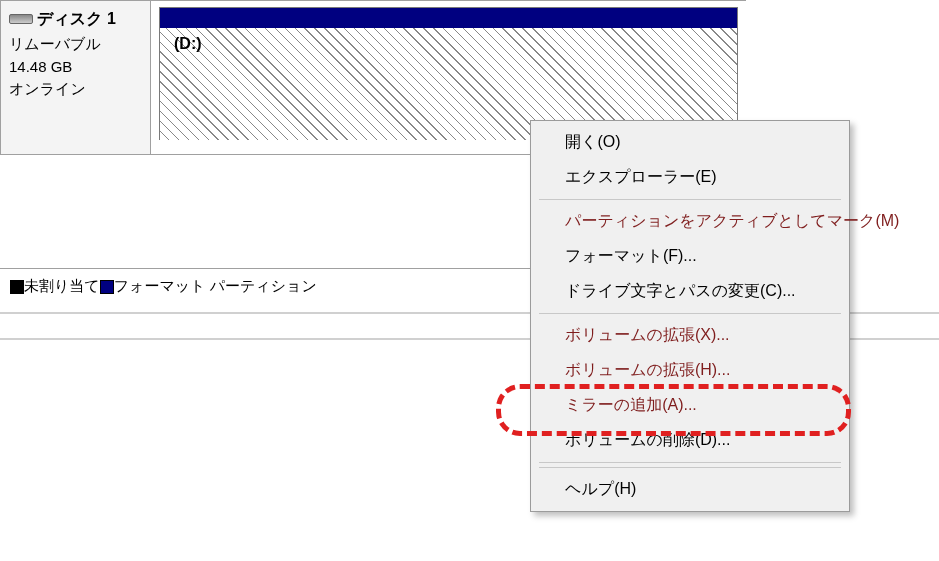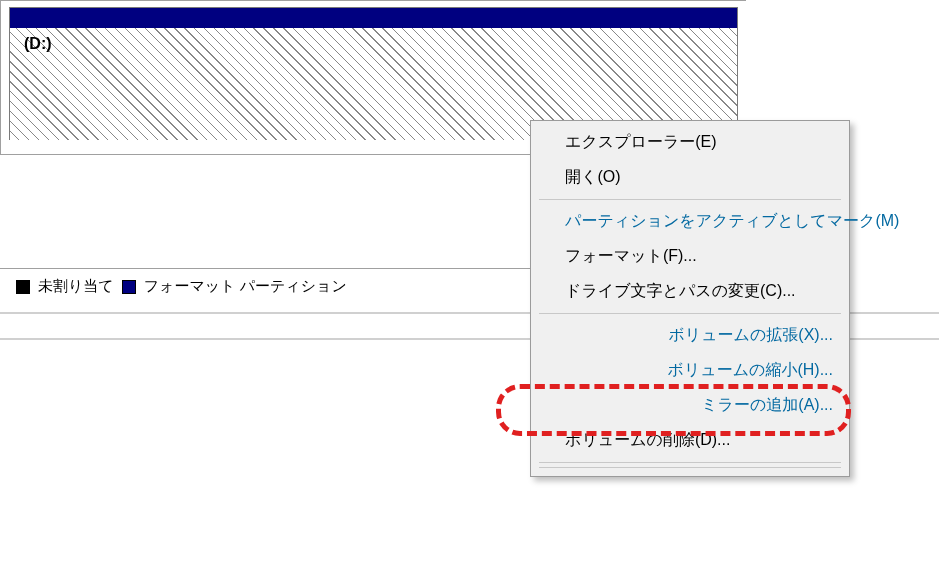--- a/index.html
+++ b/index.html
@@ -77,25 +77,24 @@
       line-height: 1.55;
       font-size: 16px;
     }
     .volume-letter { font-weight: bold; }
     .legend-bar {
       position: absolute;
       top: 268px;
       left: 0;
       width: 746px;
       border-top: 1px solid #a0a0a0;
-      padding: 8px 16px;
+      padding: 8px 10px;
       font-size: 15px;
       display: flex;
       align-items: center;
-      gap: 8px;
     }
     .swatch {
       width: 14px;
       height: 14px;
       display: inline-block;
       border: 1px solid #000;
     }
     .sw-unalloc { background: #000; }
     .sw-primary { background: #000080; }
     .bottom-divider {
@@ -120,41 +119,50 @@
       box-shadow: 4px 4px 6px rgba(0,0,0,.25);
       padding: 4px 2px;
       font-size: 16px;
     }
     .ctx-item {
       padding: 7px 14px 7px 32px;
       color: #000;
       white-space: nowrap;
       cursor: default;
     }
-    .ctx-item.disabled { color: #0369a1; text-align: right; }
+    .ctx-item.disabled { color: #7f1d1d; }
     .ctx-sep {
       height: 1px;
       background: #c8c8c8;
       margin: 4px 6px;
     }
 
     
     .highlight-ring {
       position: absolute;
       border: 5px dashed #e02020;
       border-radius: 24px;
       pointer-events: none;
     }
   </style>
 </head>
 <body>
 
 <div class="main-area">
 
   <div class="disk-row">
+    <div class="disk-info-cell">
+      <div class="disk-icon-row">
+        <span class="disk-icon"></span>
+        <span class="disk-title">ディスク 1</span>
+      </div>
+      <div class="disk-sub">リムーバブル</div>
+      <div class="disk-sub">14.48 GB</div>
+      <div class="disk-sub">オンライン</div>
+    </div>
     <div class="volume-cell">
       <div class="volume-block">
         <div class="volume-header"></div>
         <div class="volume-body">
           <div class="volume-body-inner">
             <div class="volume-letter">(D:)</div>
           </div>
         </div>
       </div>
     </div>
@@ -163,30 +171,31 @@
   <div class="legend-bar">
     <span class="swatch sw-unalloc"></span>
     <span>未割り当て</span>
     <span class="swatch sw-primary"></span>
     <span>フォーマット パーティション</span>
   </div>
 
   <div class="bottom-divider"></div>
 
   <div class="ctx-menu">
+    <div class="ctx-item">開く(O)</div>
     <div class="ctx-item">エクスプローラー(E)</div>
-    <div class="ctx-item">開く(O)</div>
     <div class="ctx-sep"></div>
     <div class="ctx-item disabled">パーティションをアクティブとしてマーク(M)</div>
     <div class="ctx-item">フォーマット(F)...</div>
     <div class="ctx-item">ドライブ文字とパスの変更(C)...</div>
     <div class="ctx-sep"></div>
     <div class="ctx-item disabled">ボリュームの拡張(X)...</div>
-    <div class="ctx-item disabled">ボリュームの縮小(H)...</div>
+    <div class="ctx-item disabled">ボリュームの拡張(H)...</div>
     <div class="ctx-item disabled">ミラーの追加(A)...</div>
     <div class="ctx-item">ボリュームの削除(D)...</div>
     <div class="ctx-sep"></div>
     <div class="ctx-sep"></div>
+    <div class="ctx-item">ヘルプ(H)</div>
   </div>
 
   <div class="highlight-ring" style="top:384px; left:496px; width:355px; height:52px;"></div>
 
 </div>
 
 </body></html>

